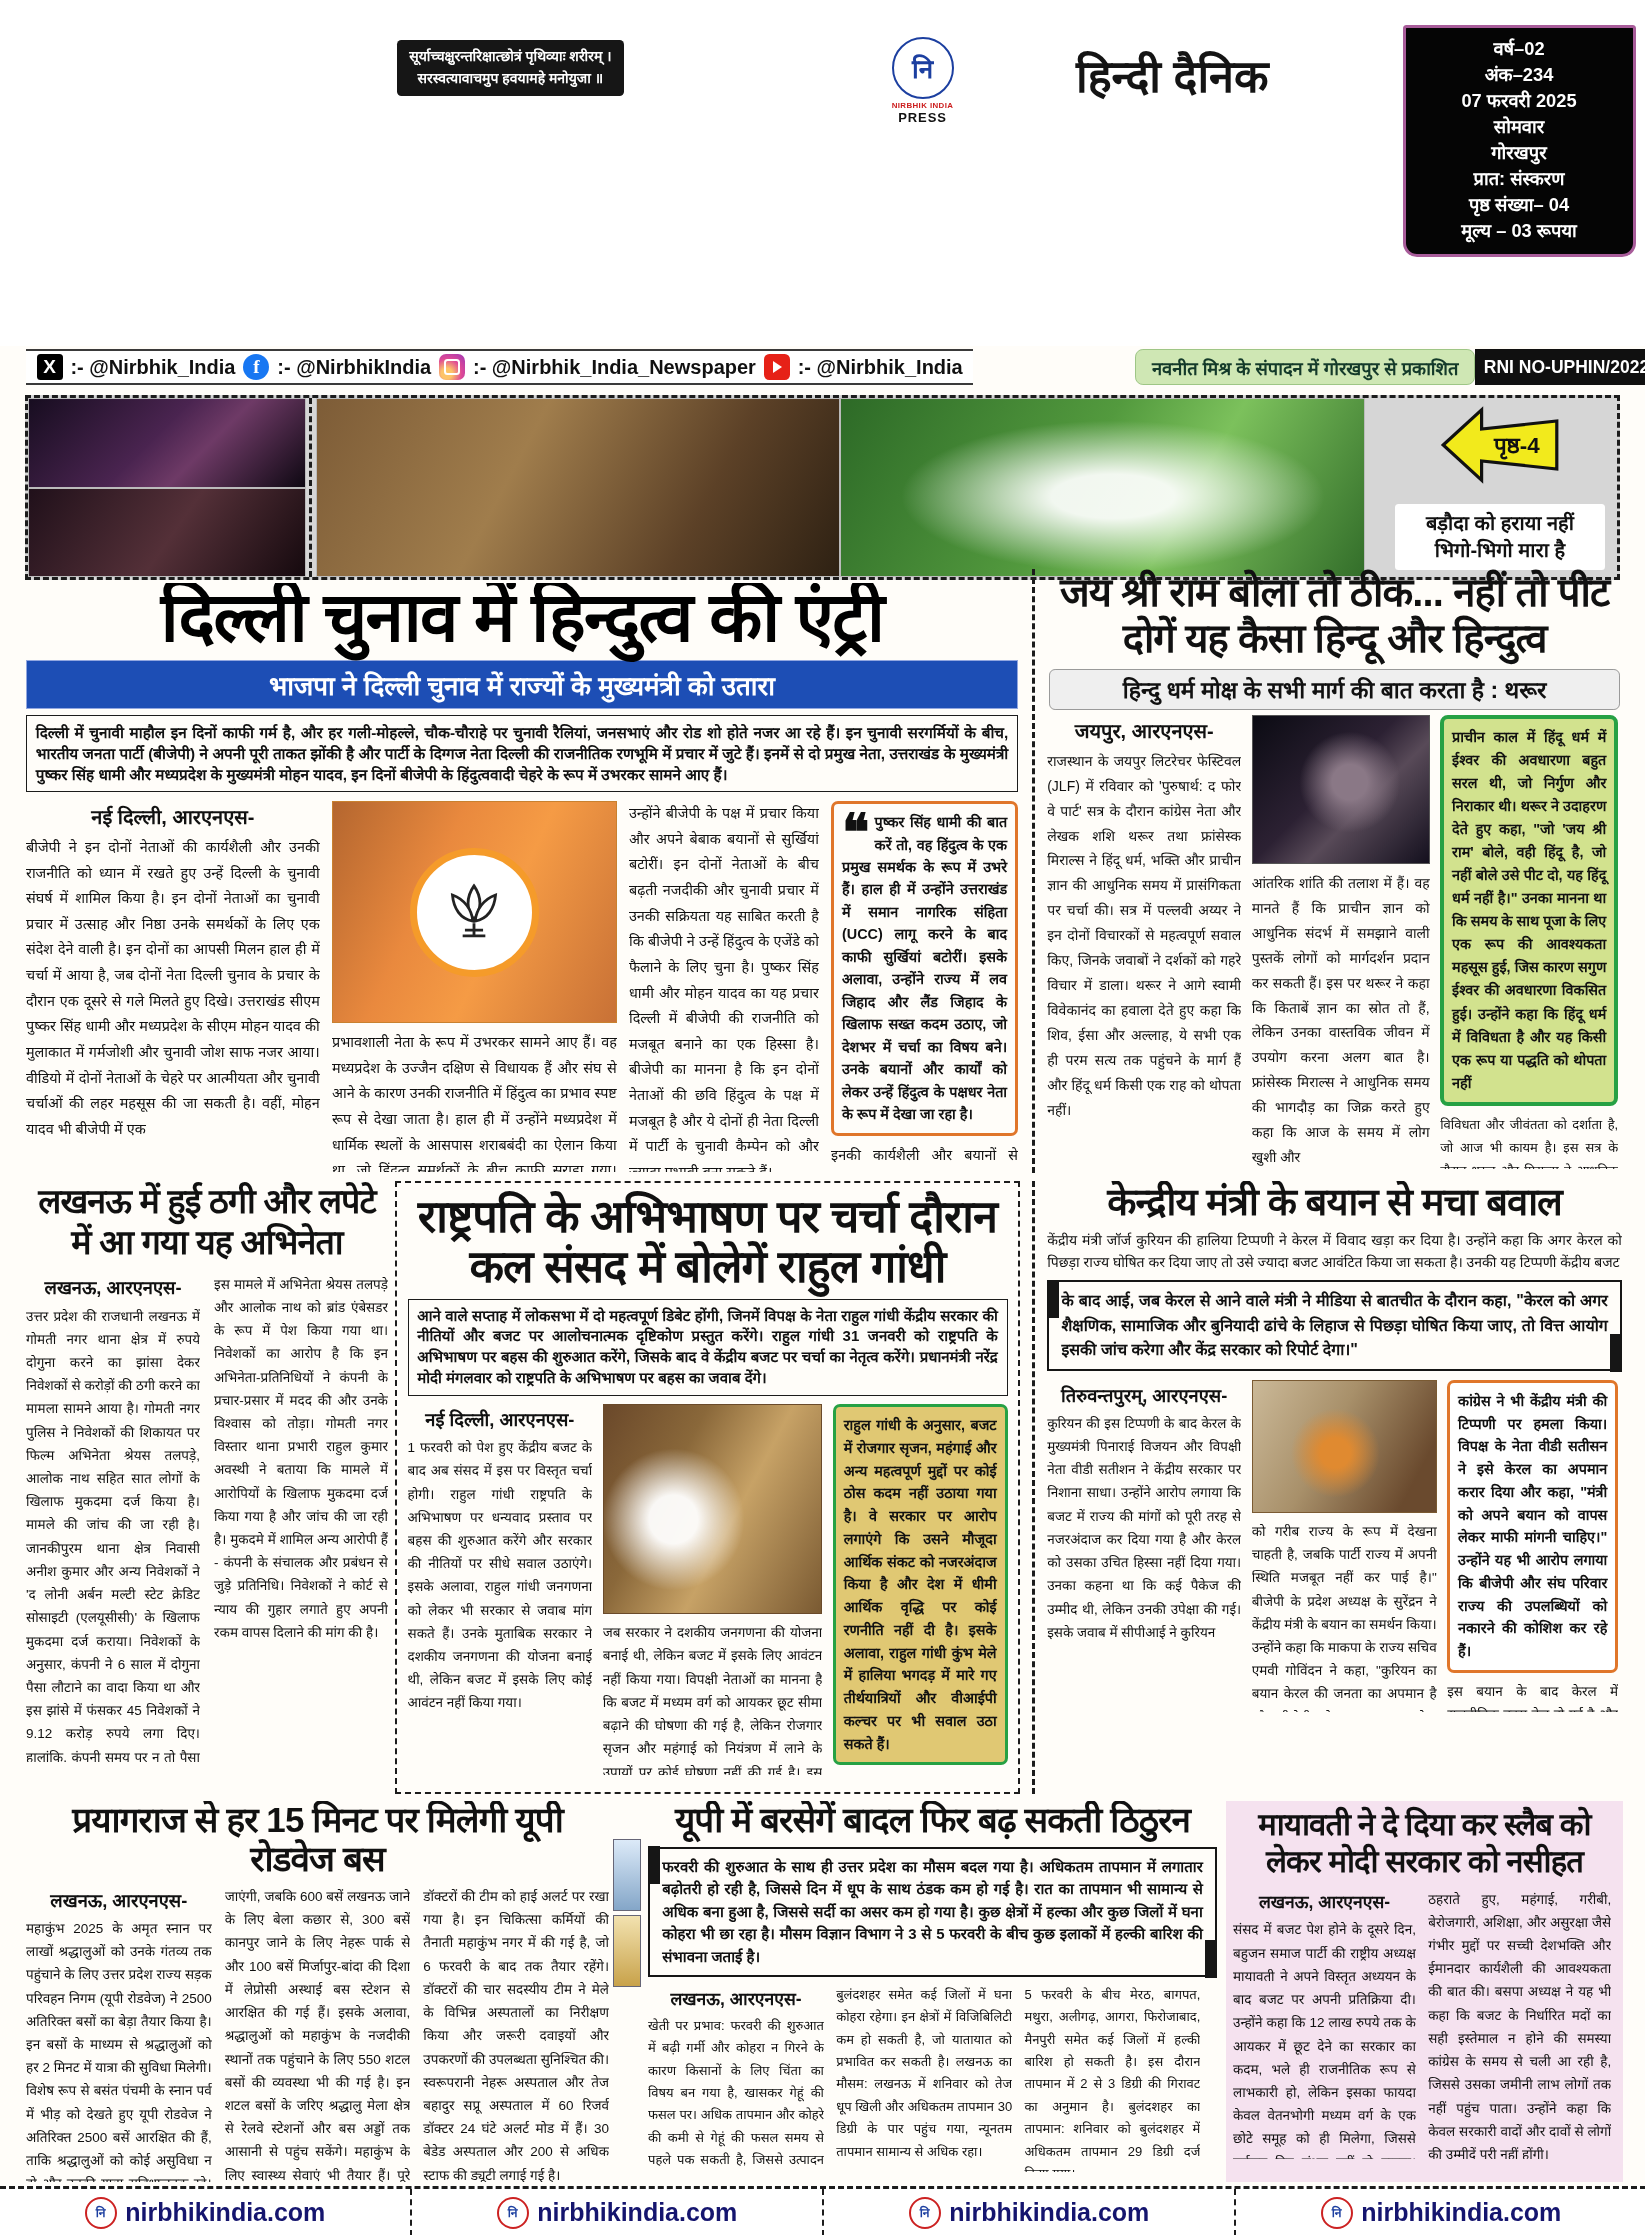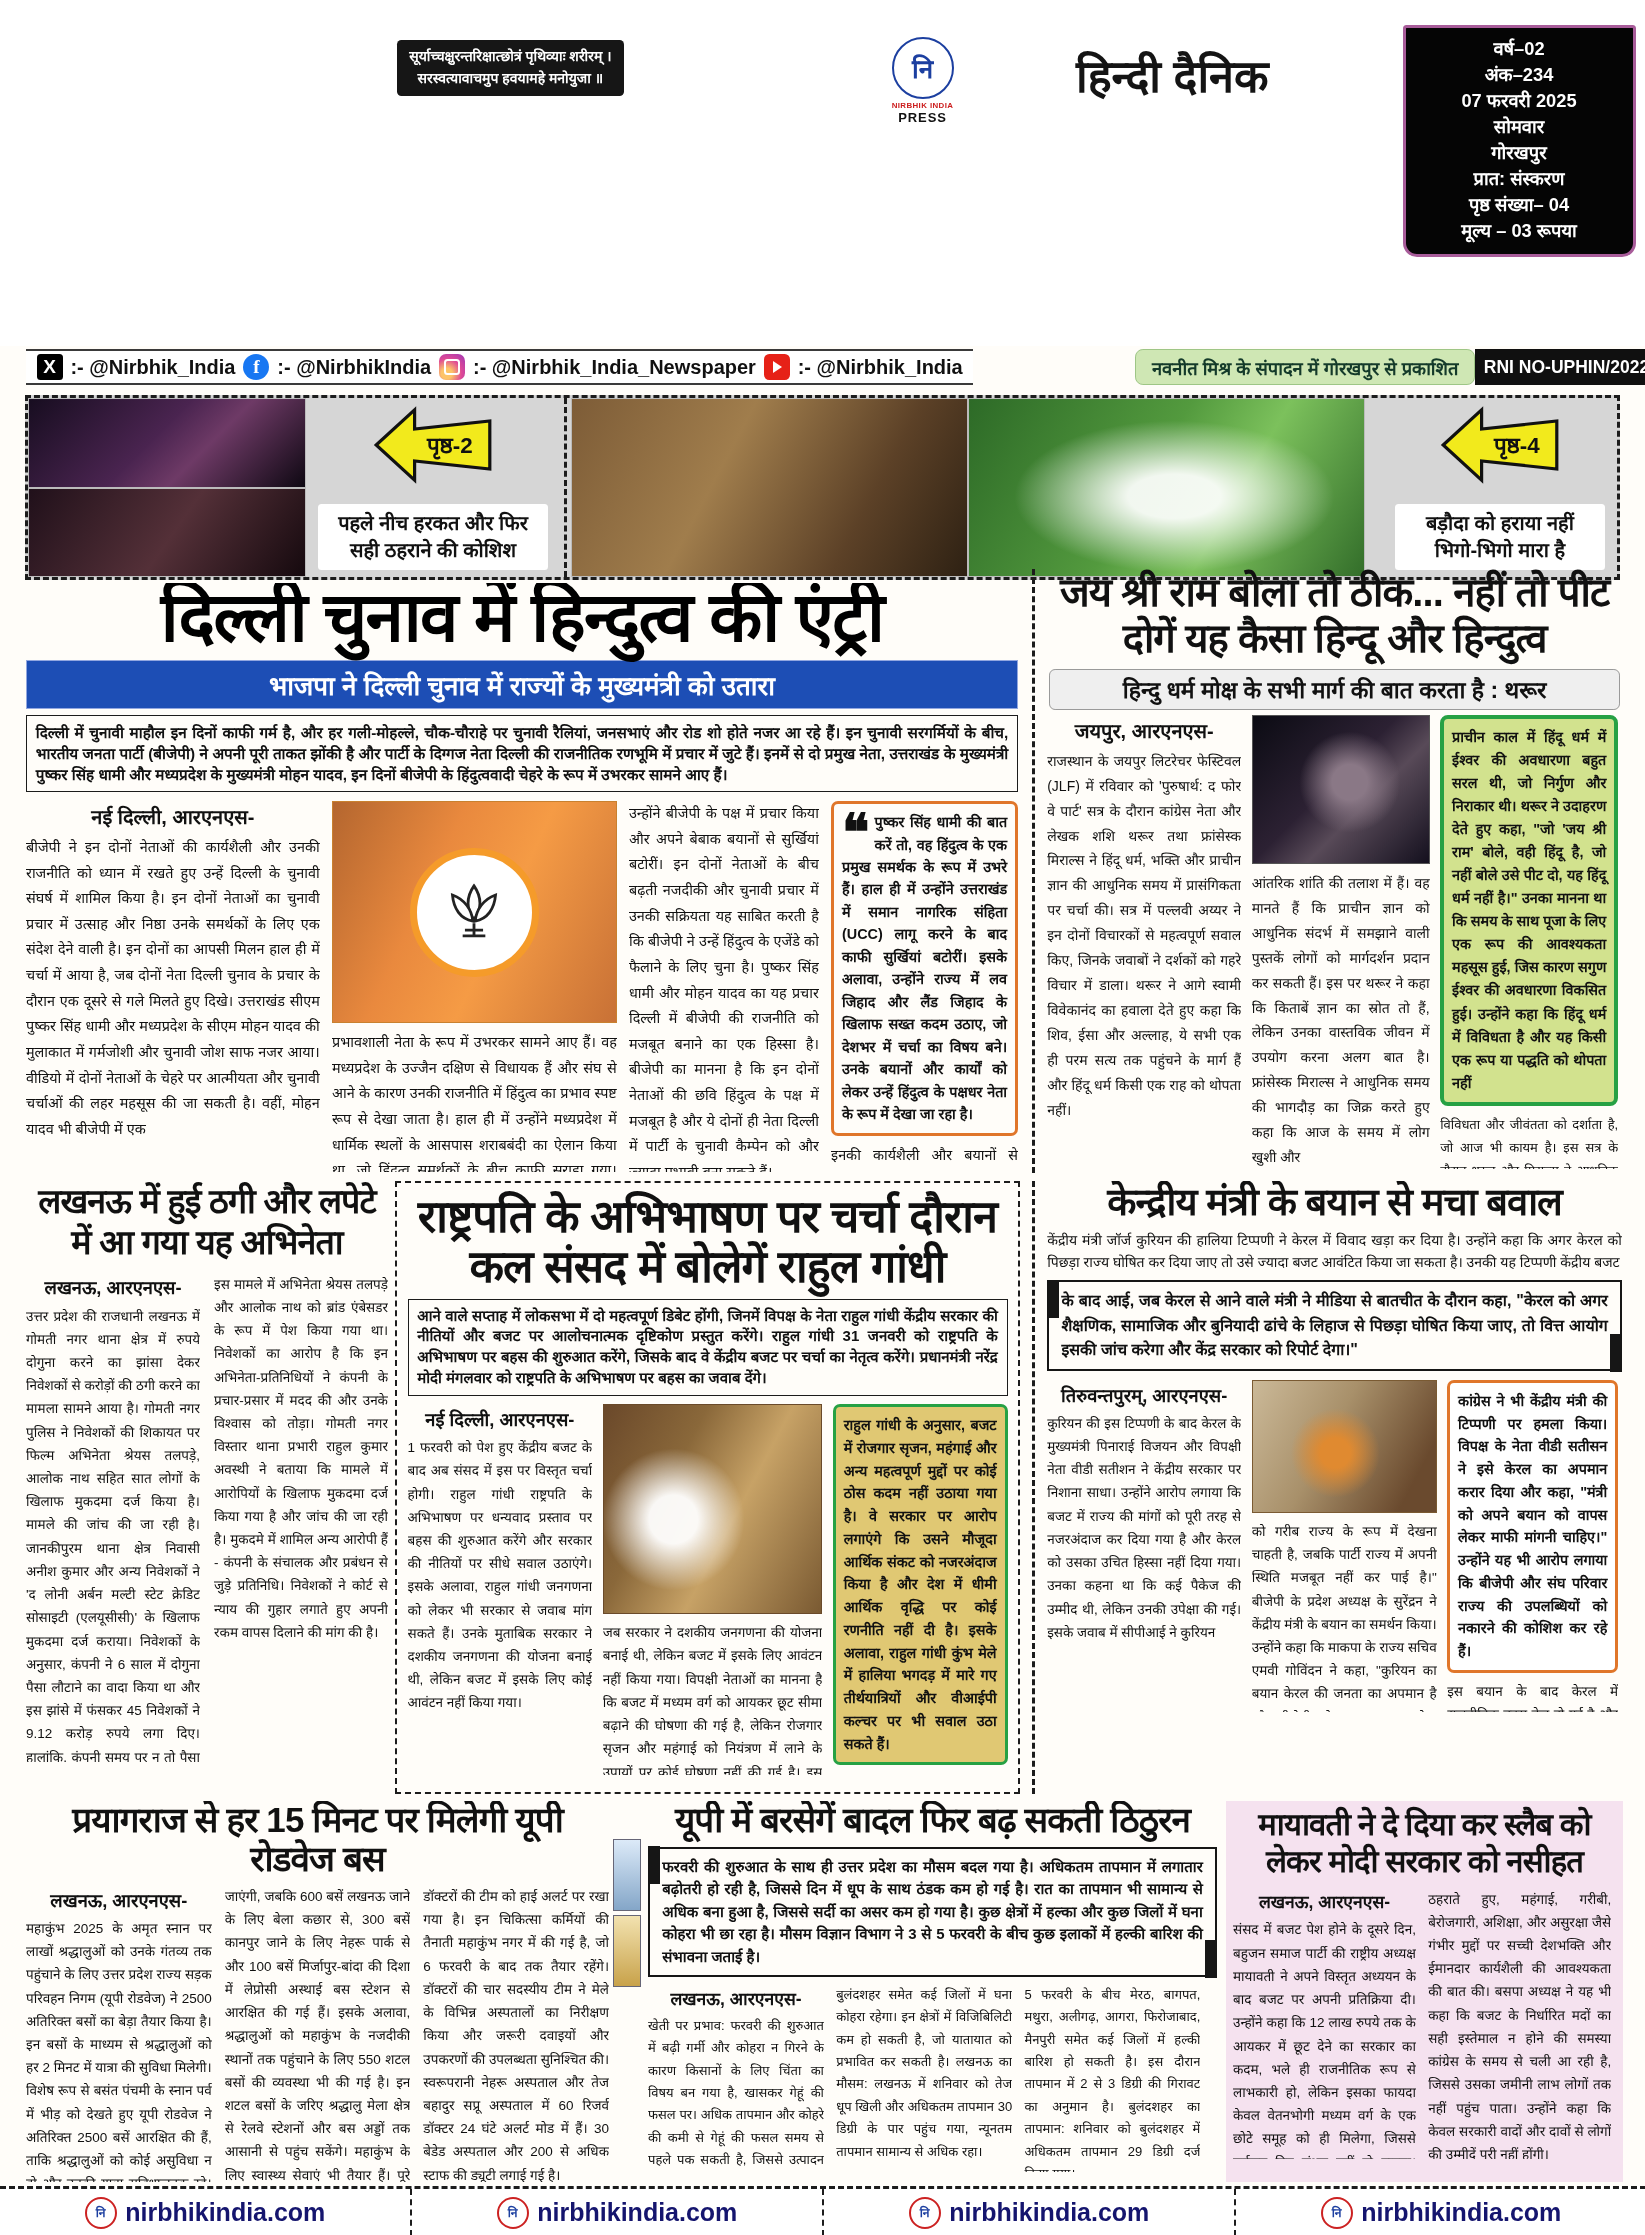--- a/index.html
+++ b/index.html
@@ -183,27 +183,20 @@
     </div>
     <div class="publisher-pill">नवनीत मिश्र के संपादन में गोरखपुर से प्रकाशित</div>
     <div class="rni-box">RNI NO-UPHIN/2022/84588</div>
   </div>
 
   <div class="photo-strip">
     <div class="ph ph-col" style="width:278px;">
       <div class="img-block singer1"></div>
       <div class="img-block singer2"></div>
     </div>
-    <div class="ph arrow-cell" style="width:255px;">
-      <svg class="arrow-svg" viewBox="0 0 150 100">
-        <polygon points="4,50 52,6 52,30 146,20 146,80 52,70 52,94" fill="#f2ea1c" stroke="#111" stroke-width="4"></polygon>
-        <text x="96" y="60" text-anchor="middle" font-size="28" font-weight="bold" fill="#111">पृष्ठ-2</text>
-      </svg>
-      <div class="cap-box">पहले नीच हरकत और फिर सही ठहराने की कोशिश</div>
-    </div>
     <div class="vdiv"></div>
     <div class="ph img-block police" style="width:297px;"></div>
     <div class="ph img-block cricket" style="width:259px;"></div>
     <div class="ph arrow-cell" style="width:252px;padding-left:24px;">
       <svg class="arrow-svg" viewBox="0 0 150 100">
         <polygon points="4,50 52,6 52,30 146,20 146,80 52,70 52,94" fill="#f2ea1c" stroke="#111" stroke-width="4"></polygon>
         <text x="96" y="60" text-anchor="middle" font-size="28" font-weight="bold" fill="#111">पृष्ठ-4</text>
       </svg>
       <div class="cap-box">बड़ौदा को हराया नहीं भिगो-भिगो मारा है</div>
     </div>

